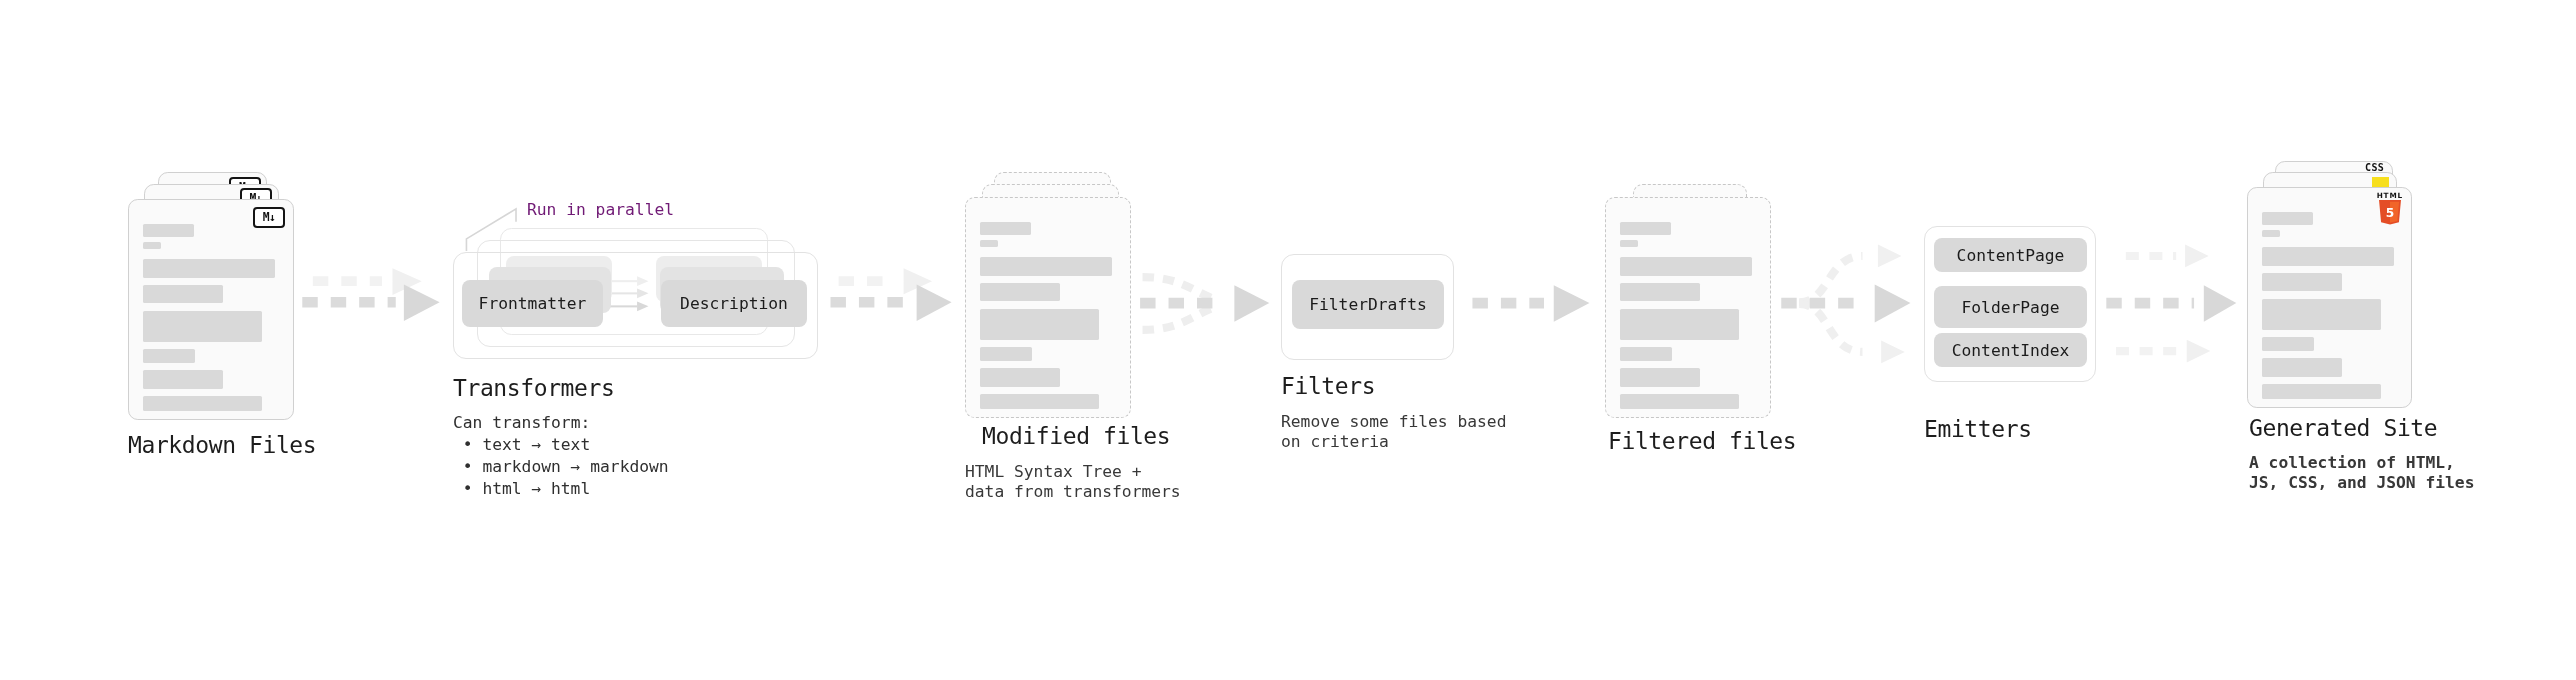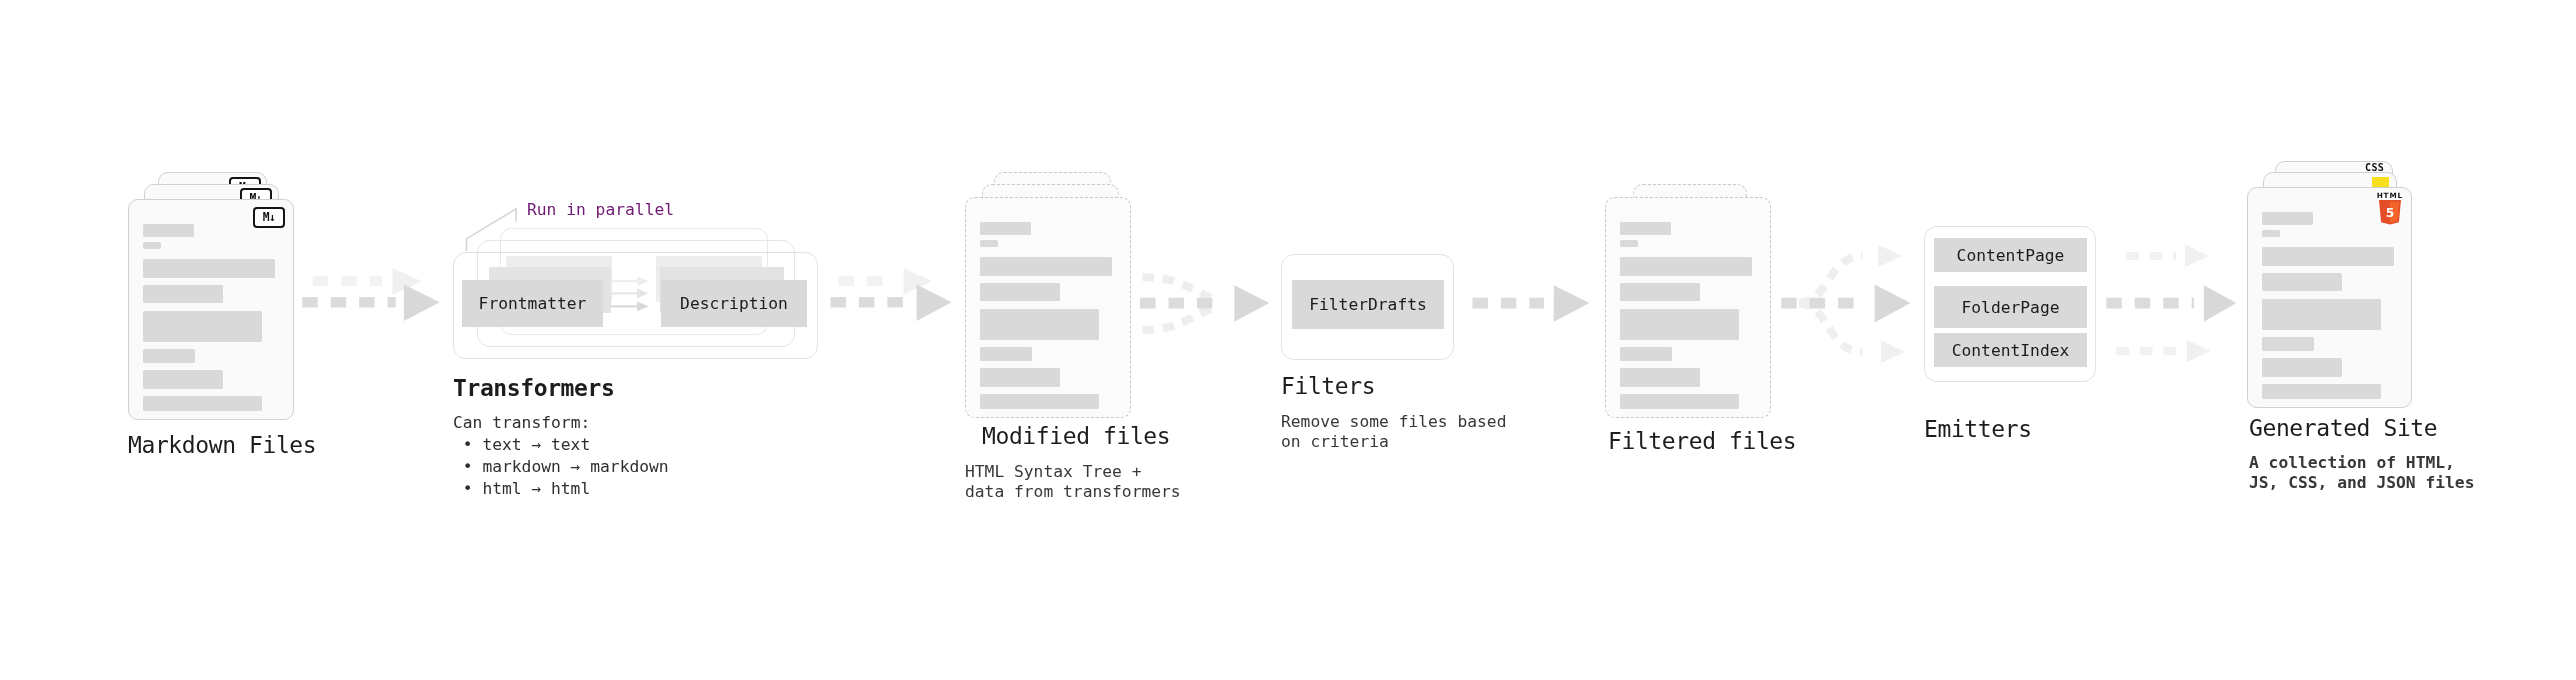--- a/index.html
+++ b/index.html
@@ -28,21 +28,21 @@
   .css-badge{position:absolute;width:18px;text-align:center;line-height:1;}
   .css-badge .txt{font-size:10px;font-weight:800;letter-spacing:0.4px;color:#111;}
   .css-badge .bar-b{height:2.4px;background:#2d6cf6;margin-top:0.8px;border-radius:0.8px;}
   .js-badge{position:absolute;width:17px;height:10.6px;background:#f7df1e;}
   .site-badge{position:absolute;display:flex;flex-direction:column;align-items:center;}
   .site-badge .html-txt{font-size:7.3px;font-weight:800;letter-spacing:0.8px;color:#111;
                         font-family:"DejaVu Sans","Liberation Sans",sans-serif;}
 
   
   .frame{position:absolute;box-sizing:border-box;border:1.6px solid #e2e2e2;border-radius:13px;background:transparent;}
-  .chip{position:absolute;box-sizing:border-box;background:#d9d9d9;border-radius:0;display:flex;
+  .chip{position:absolute;box-sizing:border-box;background:#d9d9d9;border-radius:8px;display:flex;
         align-items:center;justify-content:center;font-size:16.3px;color:#1b1b1b;}
   .chip--mid{background:#e3e3e3;}
   .chip--back{background:#ededed;}
 
   
   .title{position:absolute;font-size:23px;letter-spacing:-0.4px;color:#1d1d1d;white-space:nowrap;}
   .sub{position:absolute;font-size:16.3px;line-height:20.3px;color:#383838;white-space:pre-line;}
   .annot{position:absolute;font-size:16.3px;color:#701a75;white-space:nowrap;}
   .bullets{position:absolute;font-size:16.3px;line-height:22px;color:#2f2f2f;}
   .bullets .indent{padding-left:9.8px;}
@@ -137,21 +137,21 @@
   <div class="frame" style="left:453px;top:252px;width:365px;height:107px;"></div>
 
   <div class="chip chip--back" style="left:506px;top:256px;width:106px;height:46px;"></div>
   <div class="chip chip--mid" style="left:489px;top:267px;width:122px;height:46px;"></div>
   <div class="chip" style="left:462px;top:280px;width:141px;height:47px;">Frontmatter</div>
 
   <div class="chip chip--back" style="left:656px;top:256px;width:106px;height:46px;"></div>
   <div class="chip chip--mid" style="left:660px;top:267px;width:124px;height:46px;"></div>
   <div class="chip" style="left:661px;top:280px;width:146px;height:47px;">Description</div>
 
-  <div class="title" style="left:453px;top:375px;font-weight:bold;">Transformers</div>
+  <div class="title" style="left:453px;top:375px;">Transformers</div>
   <div class="bullets" style="left:453px;top:412px;">
     <div>Can transform:</div>
     <div class="indent">• text → text</div>
     <div class="indent">• markdown → markdown</div>
     <div class="indent">• html → html</div>
   </div>
 
   <div class="doc doc--dashed" style="left:994px;top:172px;width:117px;height:65px;"></div>
   <div class="doc doc--dashed" style="left:982px;top:184px;width:137px;height:65px;"></div>
   <div class="doc doc--dashed" style="left:965px;top:197px;width:166px;height:221px;">

